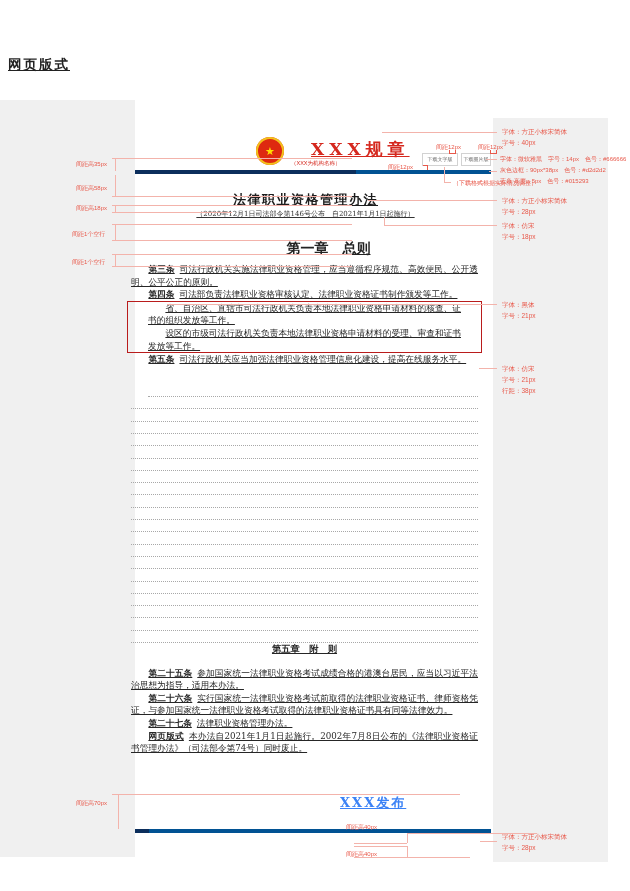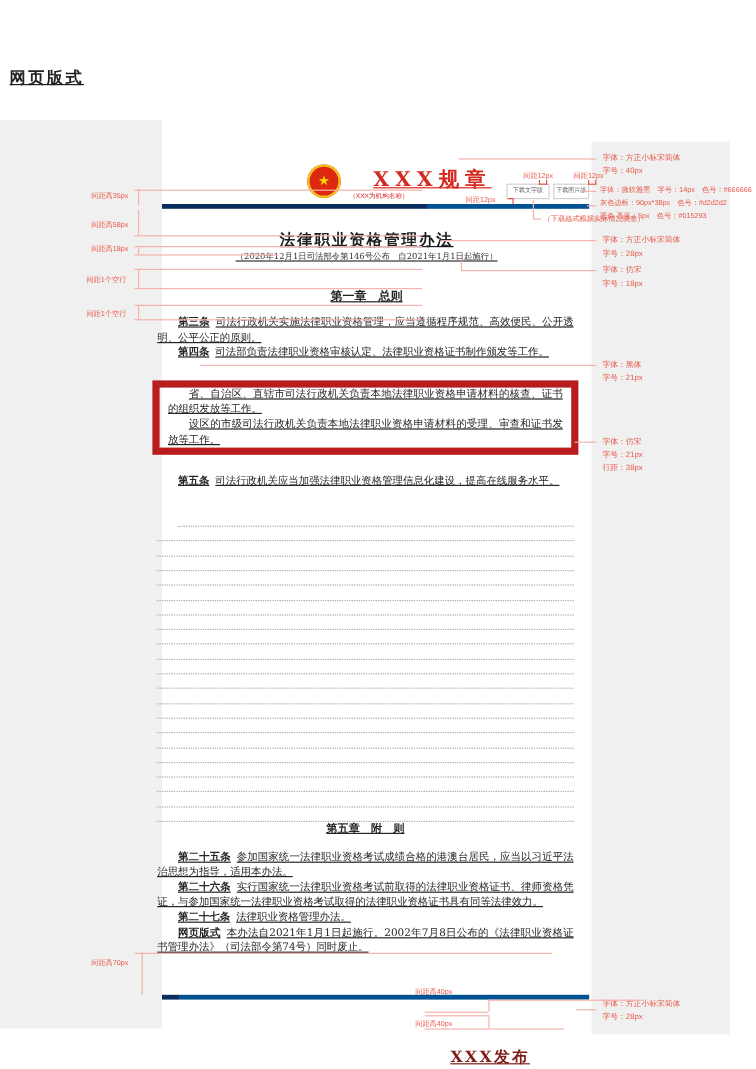--- a/index.html
+++ b/index.html
@@ -18,34 +18,34 @@
   .dl-btn{position:absolute;top:153px;height:13px;box-sizing:border-box;border:1px solid #d2d2d2;
           background:#fff;color:#666;font-size:5px;line-height:11px;text-align:center;cursor:pointer;}
   .bluebar{position:absolute;height:4px;}
   #bar-top{left:135px;top:170px;width:356px;
            background:linear-gradient(to right,#0c2e5c 0 62%,#015293 62%);}
   #bar-bottom{left:135px;top:829px;width:356px;
            background:linear-gradient(to right,#0c2e5c 0 4%,#015293 4%);}
   #doc-title{left:135px;top:191px;width:341px;text-align:center;font-size:13px;font-weight:bold;
              color:#1d1d1d;letter-spacing:1.5px;}
   #doc-subtitle{left:135px;top:209px;width:341px;text-align:center;font-size:7px;color:#333;}
-  #chapter-1{left:135px;top:240px;width:341px;text-align:center;font-size:10px;font-weight:bold;color:#222;}
+  #chapter-1{left:135px;top:240px;width:341px;text-align:center;font-size:14px;font-weight:bold;color:#222;padding-left:23px;}
   #doc-body{left:131px;top:263px;width:347px;font-size:8.7px;line-height:12.6px;color:#262626;
             text-align:justify;}
   #doc-body p{margin:0;text-indent:2em;}
   .term{font-weight:bold;margin-right:5px;}
   .term:empty{margin-right:0;}
   .term.boxed{border:1px solid #f0948a;padding:0 1px;}
-  .red-block{border:6px solid #b91c1c;margin:16px -4px;padding:0 7px;}
+  .red-block{border:1px solid #b91c1c;margin:0 -4px;padding:0 20px;}
   .chapter{text-align:center;font-weight:bold;font-size:9.3px;margin-top:13px;text-indent:0 !important;}
   .dotted{margin-top:19px;}
   .dot-row{height:11.3px;border-bottom:1.5px dotted #a8a8a8;}
   .dot-row.first{margin-left:17px;}
-  #publisher{left:340px;top:872px;width:137px;text-align:center;font-size:13px;font-weight:bold;
-             color:#7f1d1d;letter-spacing:2px;}
+  #publisher{left:340px;top:794px;width:137px;text-align:left;font-size:13px;font-weight:bold;
+             color:#3b82f6;letter-spacing:2px;}
   
   .ann{position:absolute;color:#e8584a;font-size:6px;line-height:11px;white-space:nowrap;}
   .ann.r{font-size:6.5px;}
   .mline{position:absolute;background:#f3b3ab;}
   .mline.h{height:1px;}
   .mline.v{width:1px;}
   .bracket-u{position:absolute;width:5px;height:3px;border:1px solid #e8584a;border-top:none;}
   .elbow{position:absolute;width:4px;height:4px;border-top:1px solid #e8584a;border-right:1px solid #e8584a;}
 </style>
 </head>

